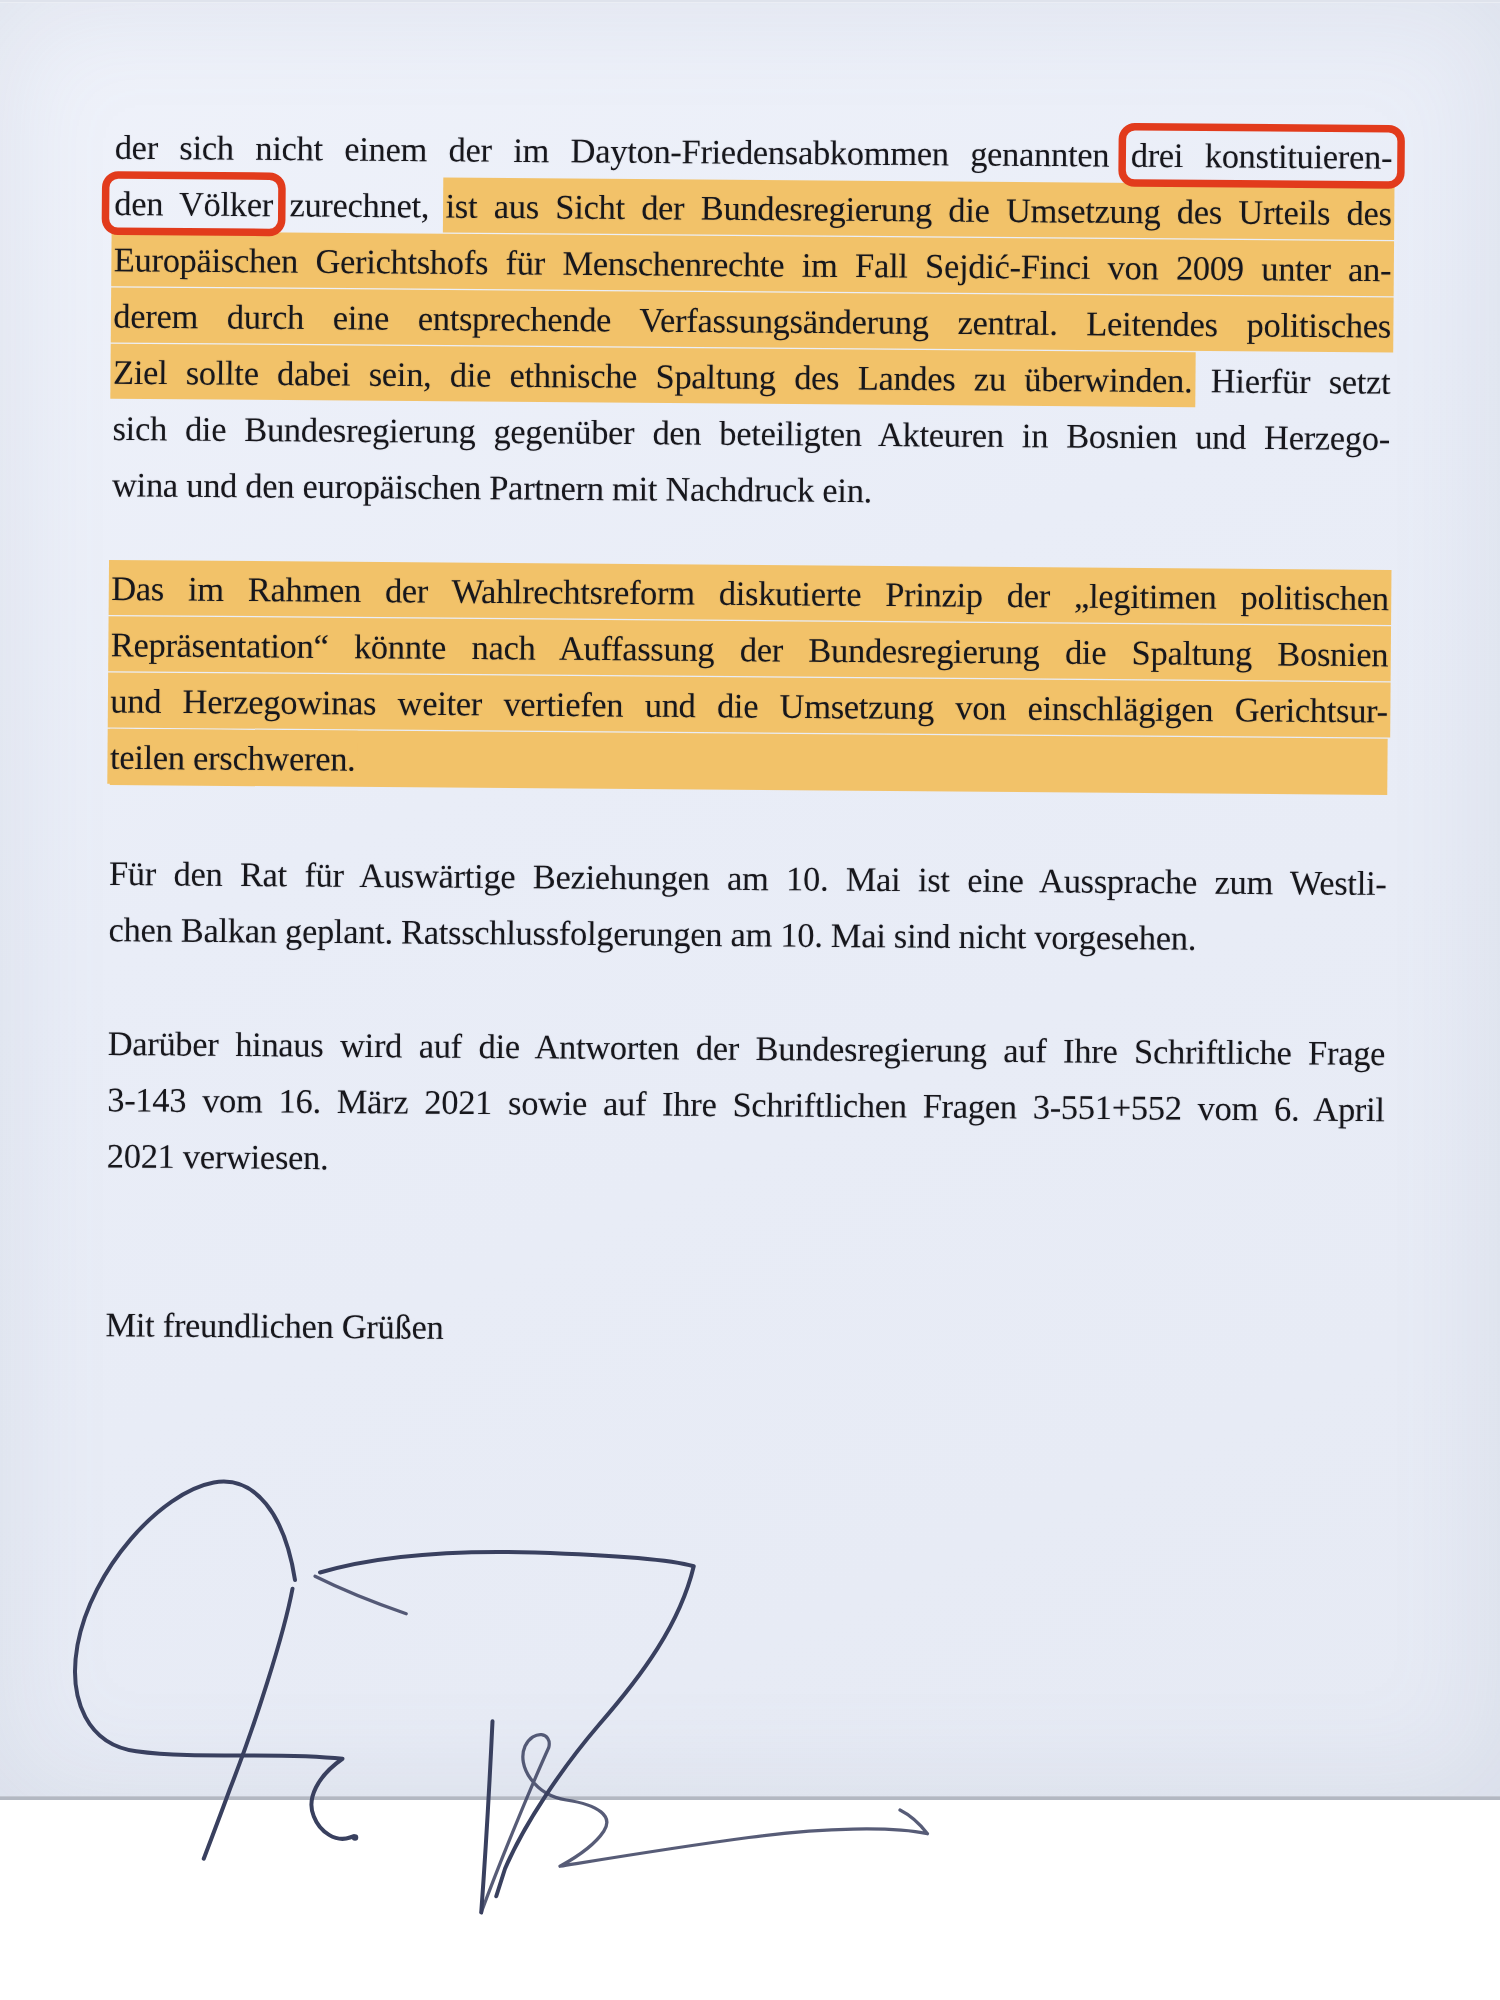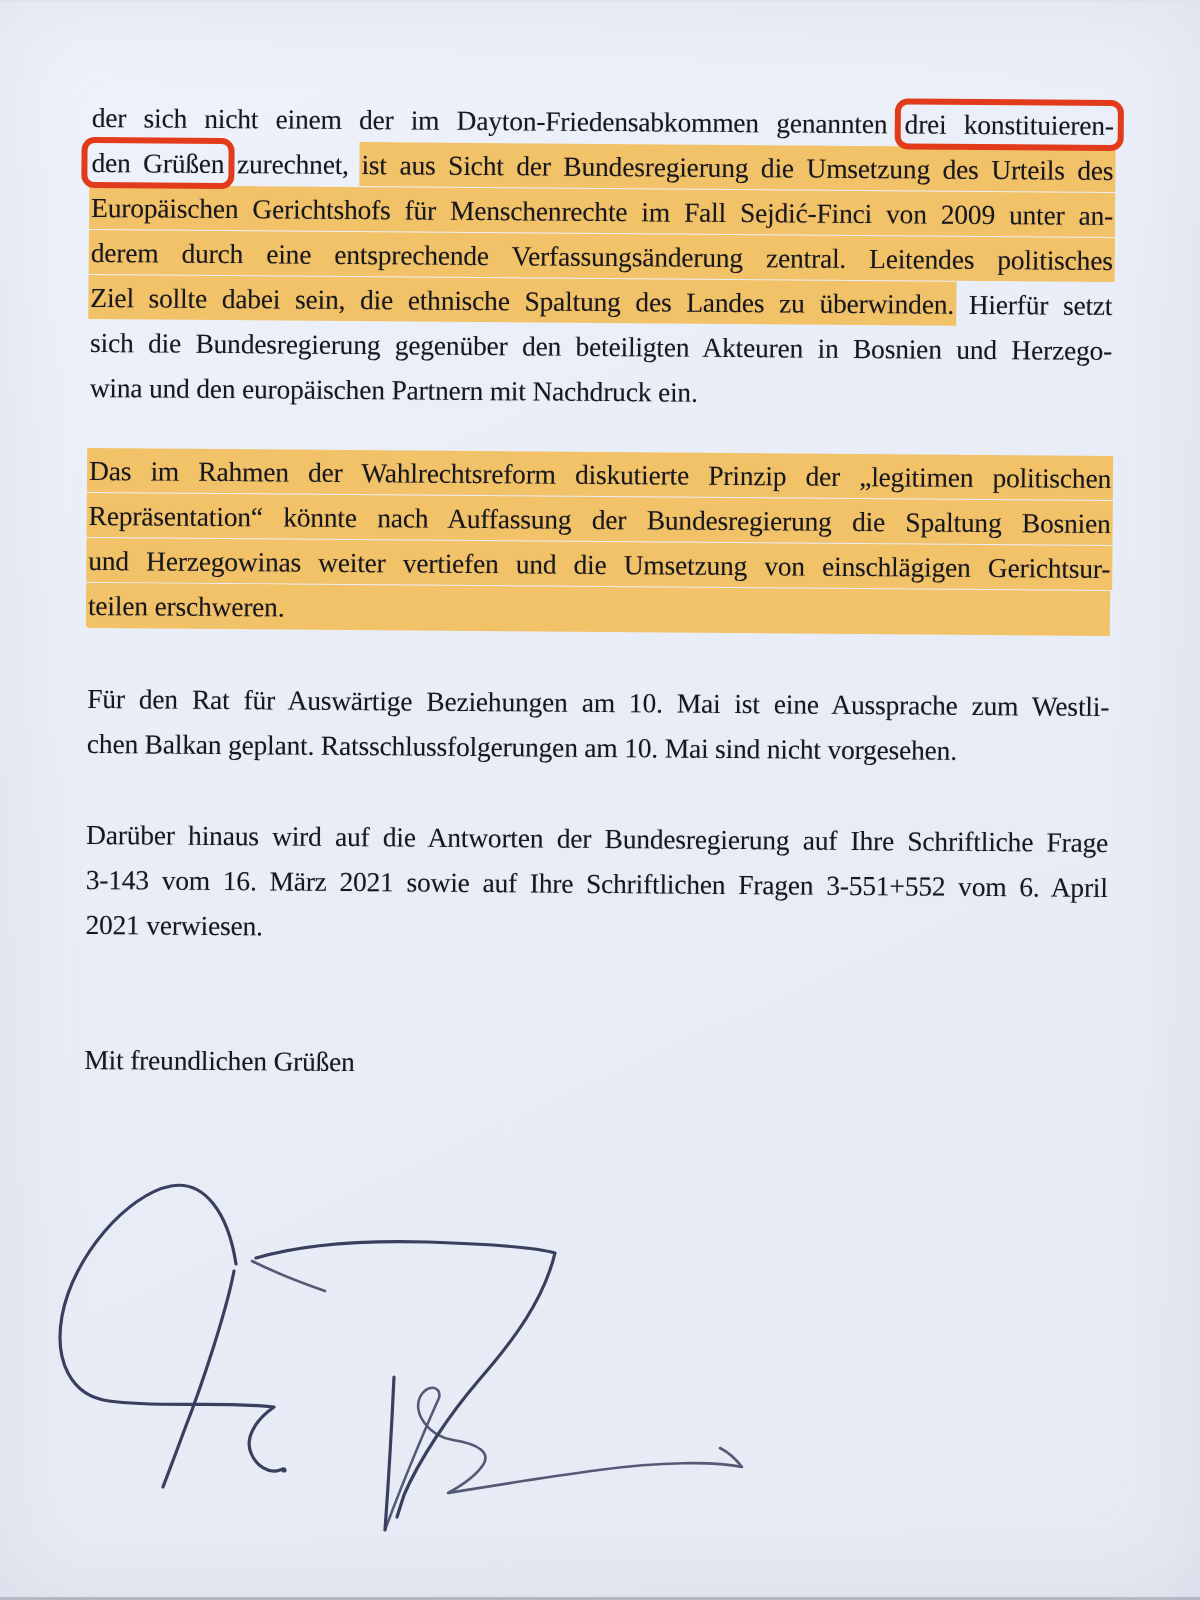--- a/index.html
+++ b/index.html
@@ -3,21 +3,21 @@
 <meta charset="utf-8">
 <style>
   html, body { margin: 0; padding: 0; }
   body {
     width: 1200px; height: 1600px;
     font-family: "Liberation Serif", "DejaVu Serif", serif;
     overflow: hidden;
   }
   .page {
     position: relative;
-    width: 1200px; height: 1600px;
+    width: 1200px; height: 1440px;
     background: linear-gradient(155deg, #eff2fa 0%, #e9edf7 40%, #e6eaf4 100%);
     box-shadow: inset 0 0 90px rgba(130,140,165,0.14);
     border-top: 2px solid #dfe3ec;
     border-bottom: 3px solid #b3b8c2;
     box-sizing: border-box;
   }
   .textblock {
     position: absolute;
     left: 92px; top: 93px;
     width: 1022px;
@@ -80,21 +80,21 @@
 </style>
 </head>
 <body>
 
 <div class="page">
 
   <div class="textblock">
     <div id="letter-body">
         <div class="para p1">
           <div class="line"><span class="seg">der sich nicht einem der im Dayton-Friedensabkommen genannten </span><span class="seg redbox">drei konstituieren-</span></div>
-          <div class="line"><span class="seg redbox">den Grüßen</span><span class="seg"> zurechnet, </span><span class="seg hl">ist aus Sicht der Bundesregierung die Umsetzung des Urteils des</span></div>
+          <div class="line"><span class="seg redbox">den Völker</span><span class="seg"> zurechnet, </span><span class="seg hl">ist aus Sicht der Bundesregierung die Umsetzung des Urteils des</span></div>
           <div class="line"><span class="seg hl">Europäischen Gerichtshofs für Menschenrechte im Fall Sejdić-Finci von 2009 unter an-</span></div>
           <div class="line"><span class="seg hl">derem durch eine entsprechende Verfassungsänderung zentral. Leitendes politisches</span></div>
           <div class="line"><span class="seg hl">Ziel sollte dabei sein, die ethnische Spaltung des Landes zu überwinden.</span><span class="seg"> Hierfür setzt</span></div>
           <div class="line"><span class="seg">sich die Bundesregierung gegenüber den beteiligten Akteuren in Bosnien und Herzego-</span></div>
           <div class="line lastline"><span class="seg">wina und den europäischen Partnern mit Nachdruck ein.</span></div>
         </div>
         <div class="para p2">
           <div class="line"><span class="seg hl">Das im Rahmen der Wahlrechtsreform diskutierte Prinzip der „legitimen politischen</span></div>
           <div class="line"><span class="seg hl">Repräsentation“ könnte nach Auffassung der Bundesregierung die Spaltung Bosnien</span></div>
           <div class="line"><span class="seg hl">und Herzegowinas weiter vertiefen und die Umsetzung von einschlägigen Gerichtsur-</span></div>

